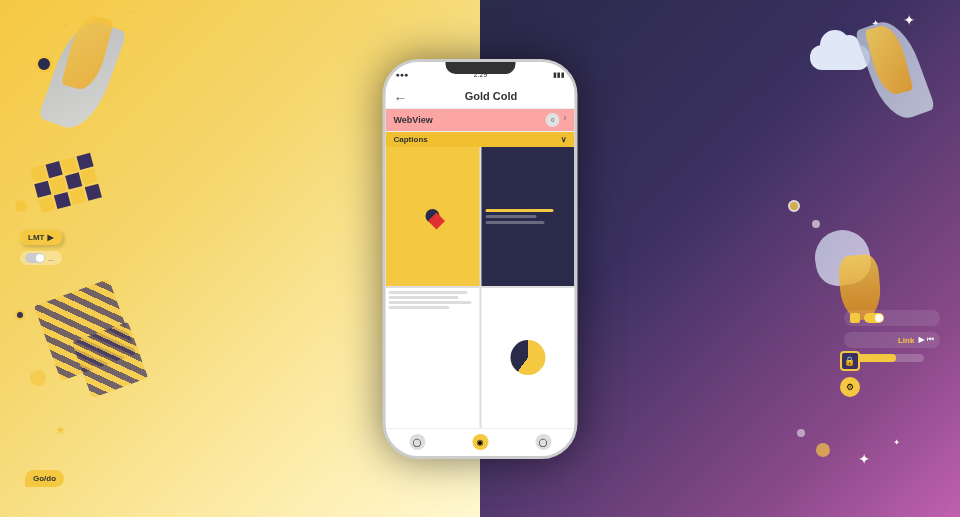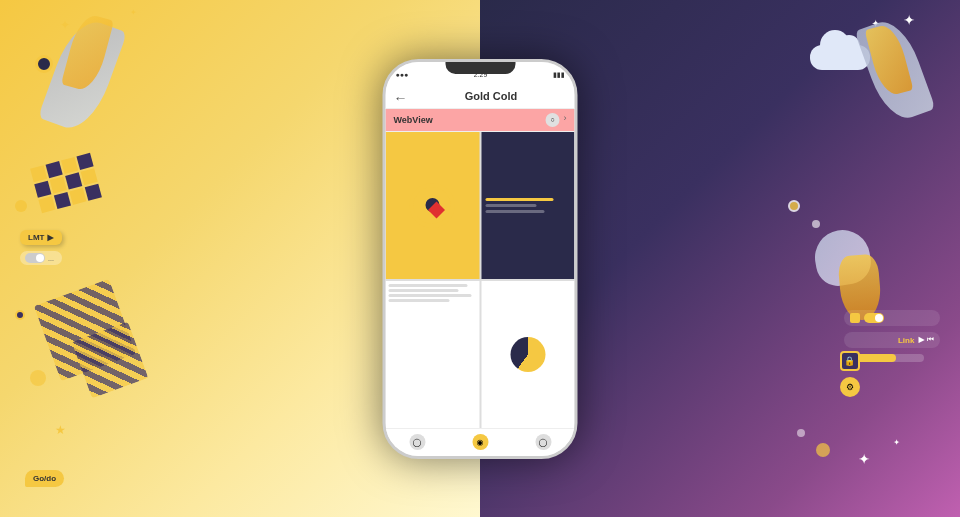--- a/index.html
+++ b/index.html
@@ -627,20 +627,24 @@
       <div class="webview-row">
         <span class="webview-label">WebView</span>
         <div class="webview-icons">
           <div class="icon-circle">
             <span>○</span>
           </div>
           <span class="icon-arrow">›</span>
         </div>
       </div>
 
+      <div class="captions-row">
+        <span>Captions</span>
+        <span class="captions-chevron">∨</span>
+      </div>
 
       <div class="content-area">
 
         <div class="content-cell-yellow">
           <div class="target-icon">
             <div class="target-inner"></div>
             <div class="diamond"></div>
           </div>
         </div>
 

